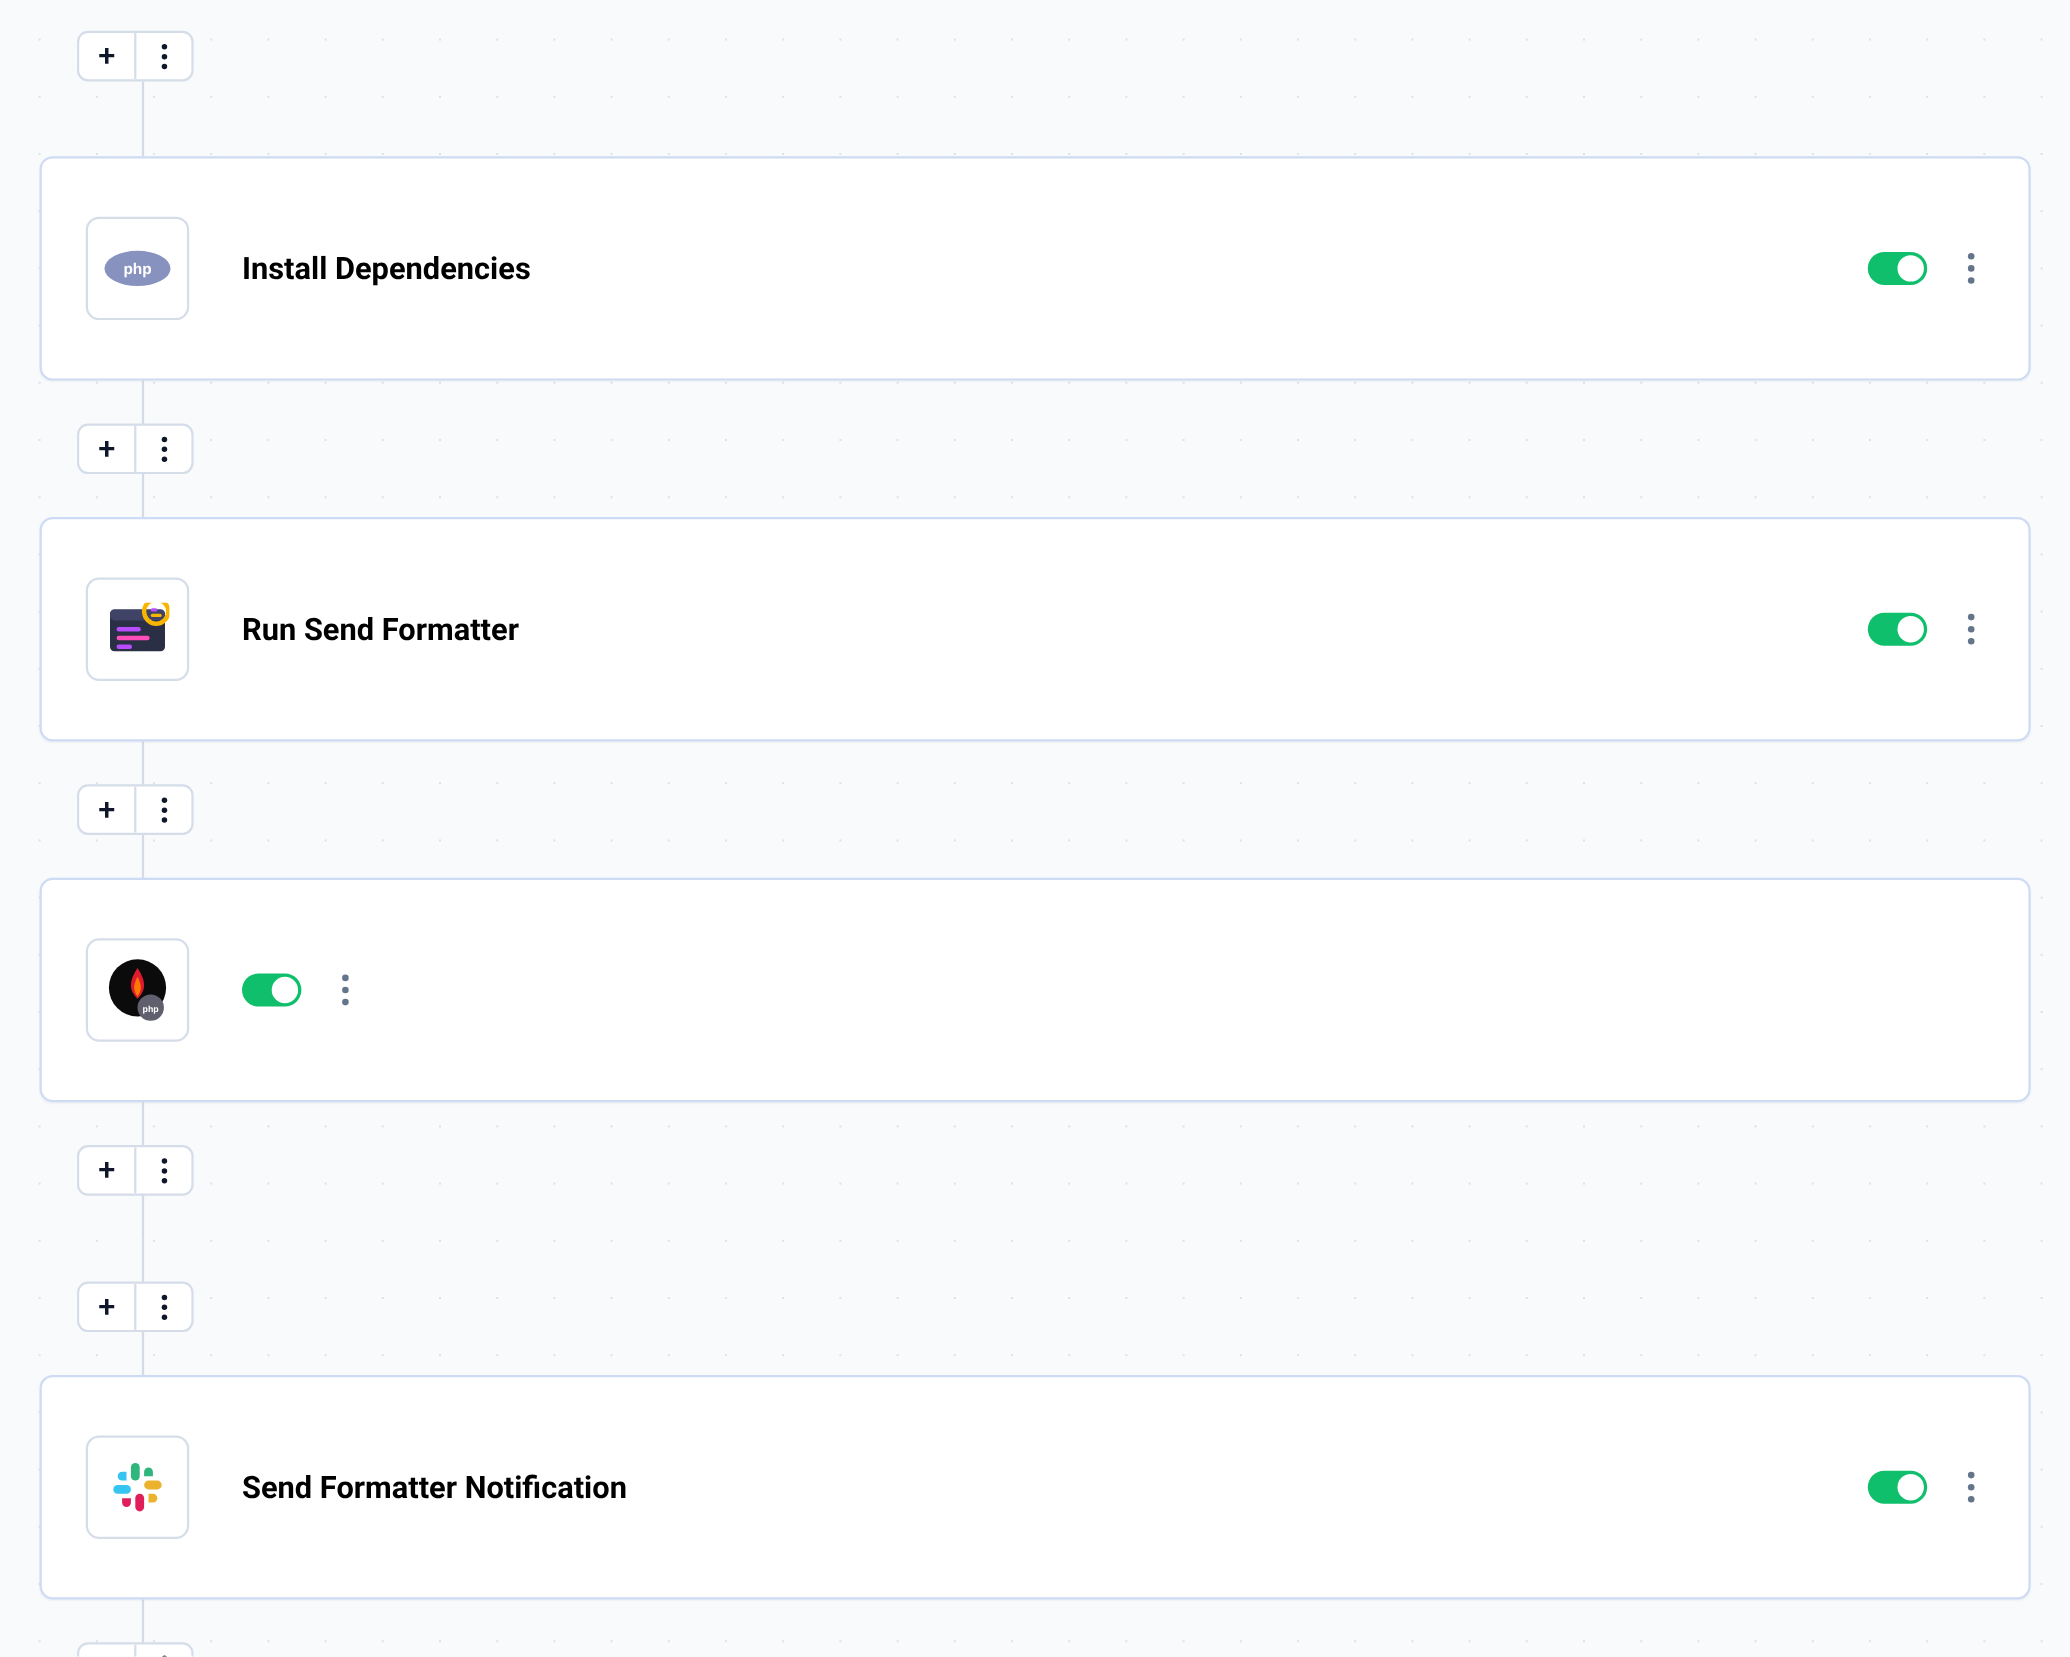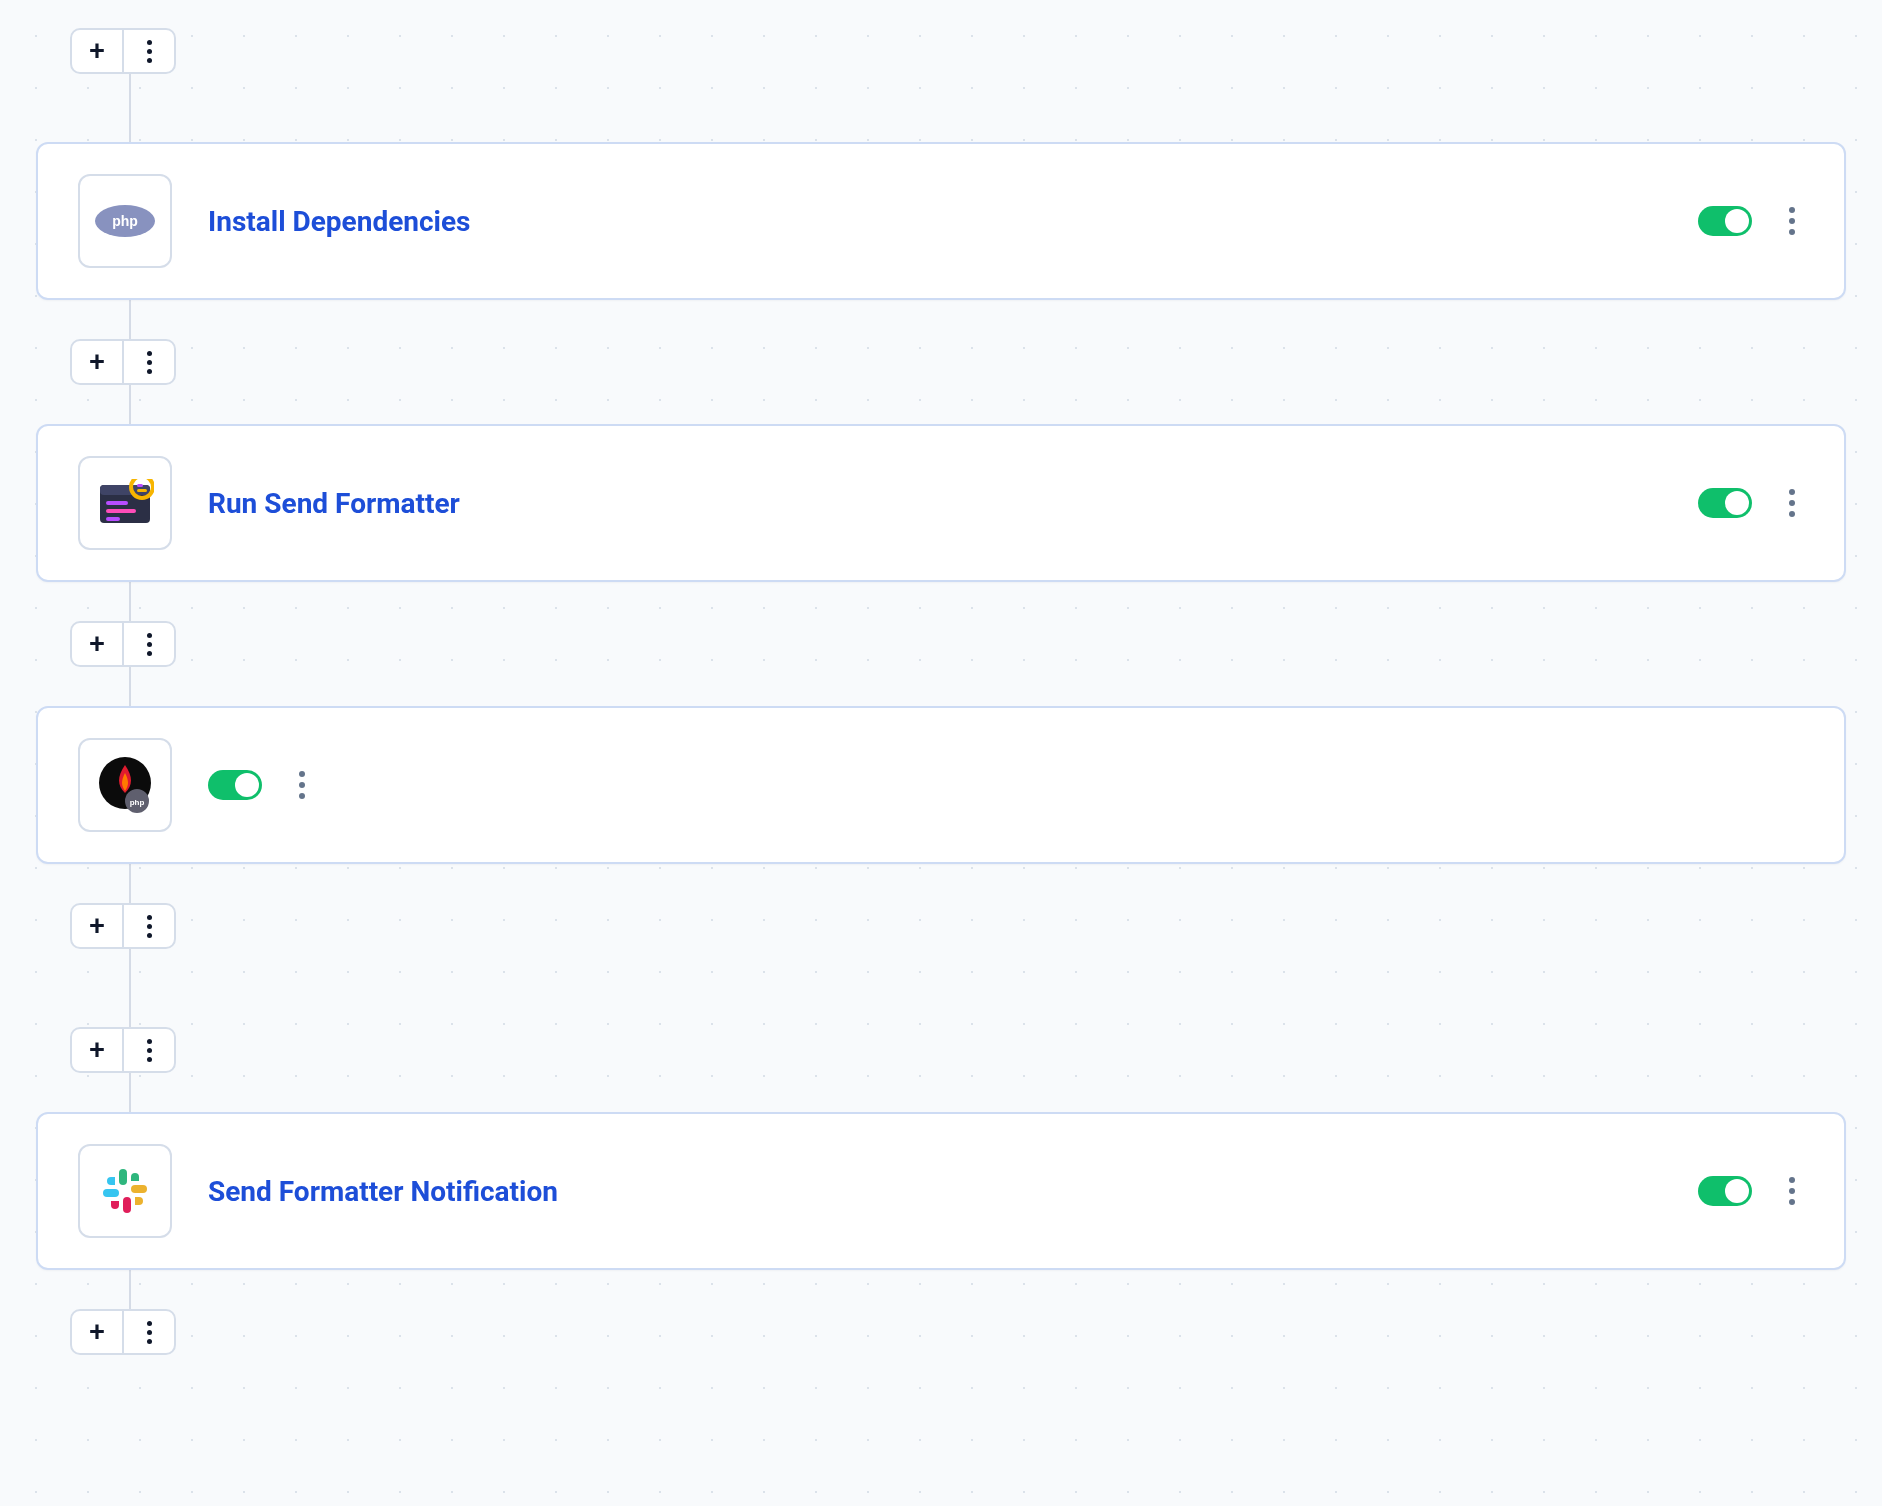--- a/index.html
+++ b/index.html
@@ -31,43 +31,44 @@
     left: 93px;
     width: 2px;
     background: #d5dbe6;
     z-index: 0;
   }
   .step-card {
     position: relative;
     background: #ffffff;
     border: 2px solid #cddbf4;
     border-radius: 12px;
-    height: 158px;
+    height: 204px;
     display: flex;
     align-items: center;
     padding: 0 40px;
     z-index: 2;
     box-shadow: 0 1px 2px rgba(15,23,42,0.04);
+    gap: 12px;
   }
   .step-icon {
     width: 94px;
     height: 94px;
     border: 2px solid #d5dde9;
     border-radius: 12px;
     background: #ffffff;
     display: flex;
     align-items: center;
     justify-content: center;
     flex-shrink: 0;
     margin-right: 36px;
   }
   .step-title {
     font-size: 28px;
     font-weight: 700;
-    color: #1d4ed8;
+    color: #000000;
     flex: 1;
   }
   .step-right {
     display: flex;
     align-items: center;
     gap: 28px;
   }
   .toggle {
     width: 54px;
     height: 30px;

